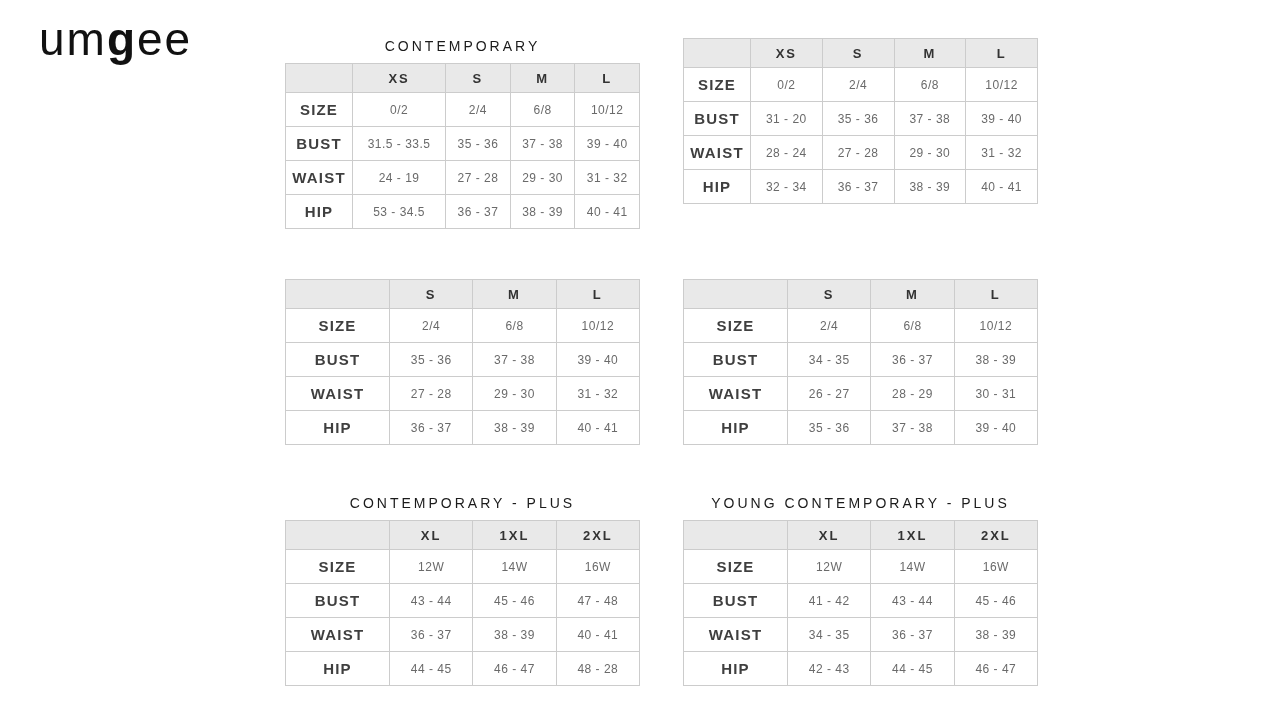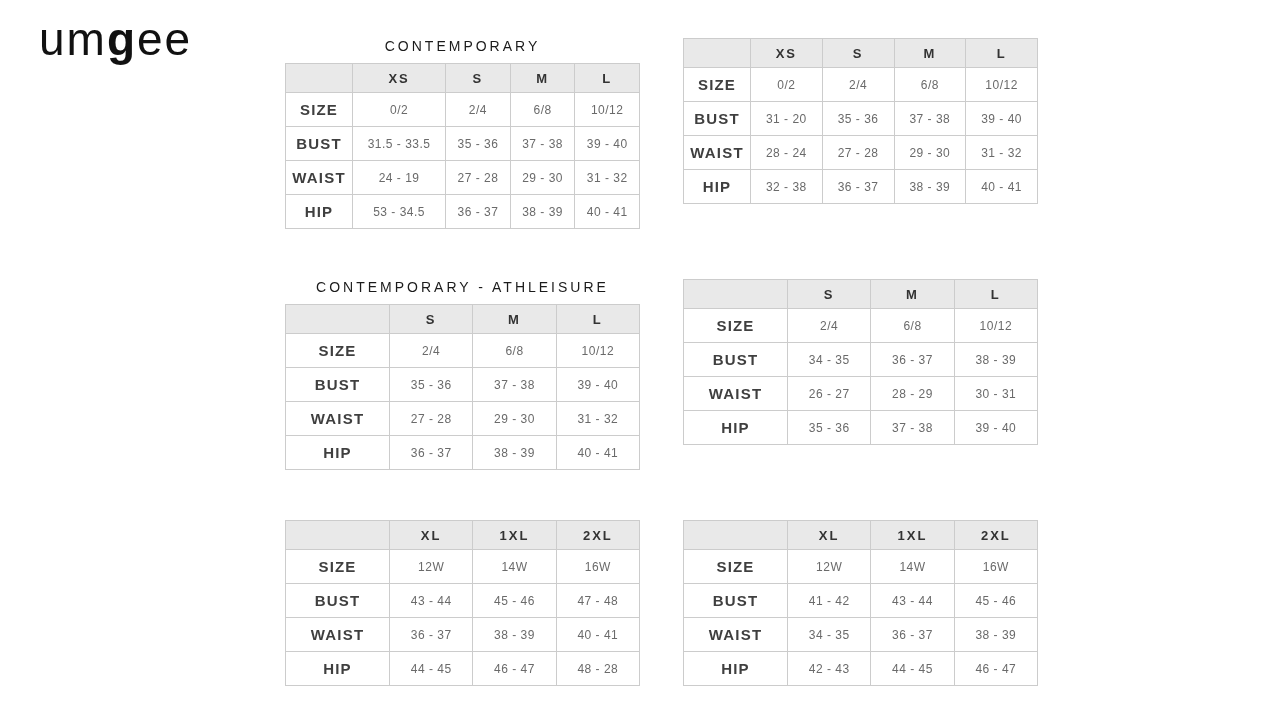--- a/index.html
+++ b/index.html
@@ -164,31 +164,30 @@
           </tr>
           <tr>
             <th class="label-col">WAIST</th>
             <td>28 - 24</td>
             <td>27 - 28</td>
             <td>29 - 30</td>
             <td>31 - 32</td>
           </tr>
           <tr>
             <th class="label-col">HIP</th>
-            <td>32 - 38</td>
+            <td>32 - 34</td>
             <td>36 - 37</td>
             <td>38 - 39</td>
             <td>40 - 41</td>
           </tr>
         </tbody>
     </table>
   </section>
 
   <section class="chart-section">
-    <h2 class="chart-title">CONTEMPORARY - ATHLEISURE</h2>
     <table class="size-table cols-3">
       <thead>
           <tr>
             <th class="label-col"></th>
             <th>S</th>
             <th>M</th>
             <th>L</th>
           </tr>
         </thead>
       <tbody>
@@ -253,20 +252,21 @@
             <th class="label-col">HIP</th>
             <td>35 - 36</td>
             <td>37 - 38</td>
             <td>39 - 40</td>
           </tr>
         </tbody>
     </table>
   </section>
 
   <section class="chart-section">
+    <h2 class="chart-title">CONTEMPORARY - PLUS</h2>
     <table class="size-table cols-3">
       <thead>
           <tr>
             <th class="label-col"></th>
             <th>XL</th>
             <th>1XL</th>
             <th>2XL</th>
           </tr>
         </thead>
       <tbody>
@@ -292,20 +292,21 @@
             <th class="label-col">HIP</th>
             <td>44 - 45</td>
             <td>46 - 47</td>
             <td>48 - 28</td>
           </tr>
         </tbody>
     </table>
   </section>
 
   <section class="chart-section">
+    <h2 class="chart-title">YOUNG CONTEMPORARY - PLUS</h2>
     <table class="size-table cols-3">
       <thead>
           <tr>
             <th class="label-col"></th>
             <th>XL</th>
             <th>1XL</th>
             <th>2XL</th>
           </tr>
         </thead>
       <tbody>

